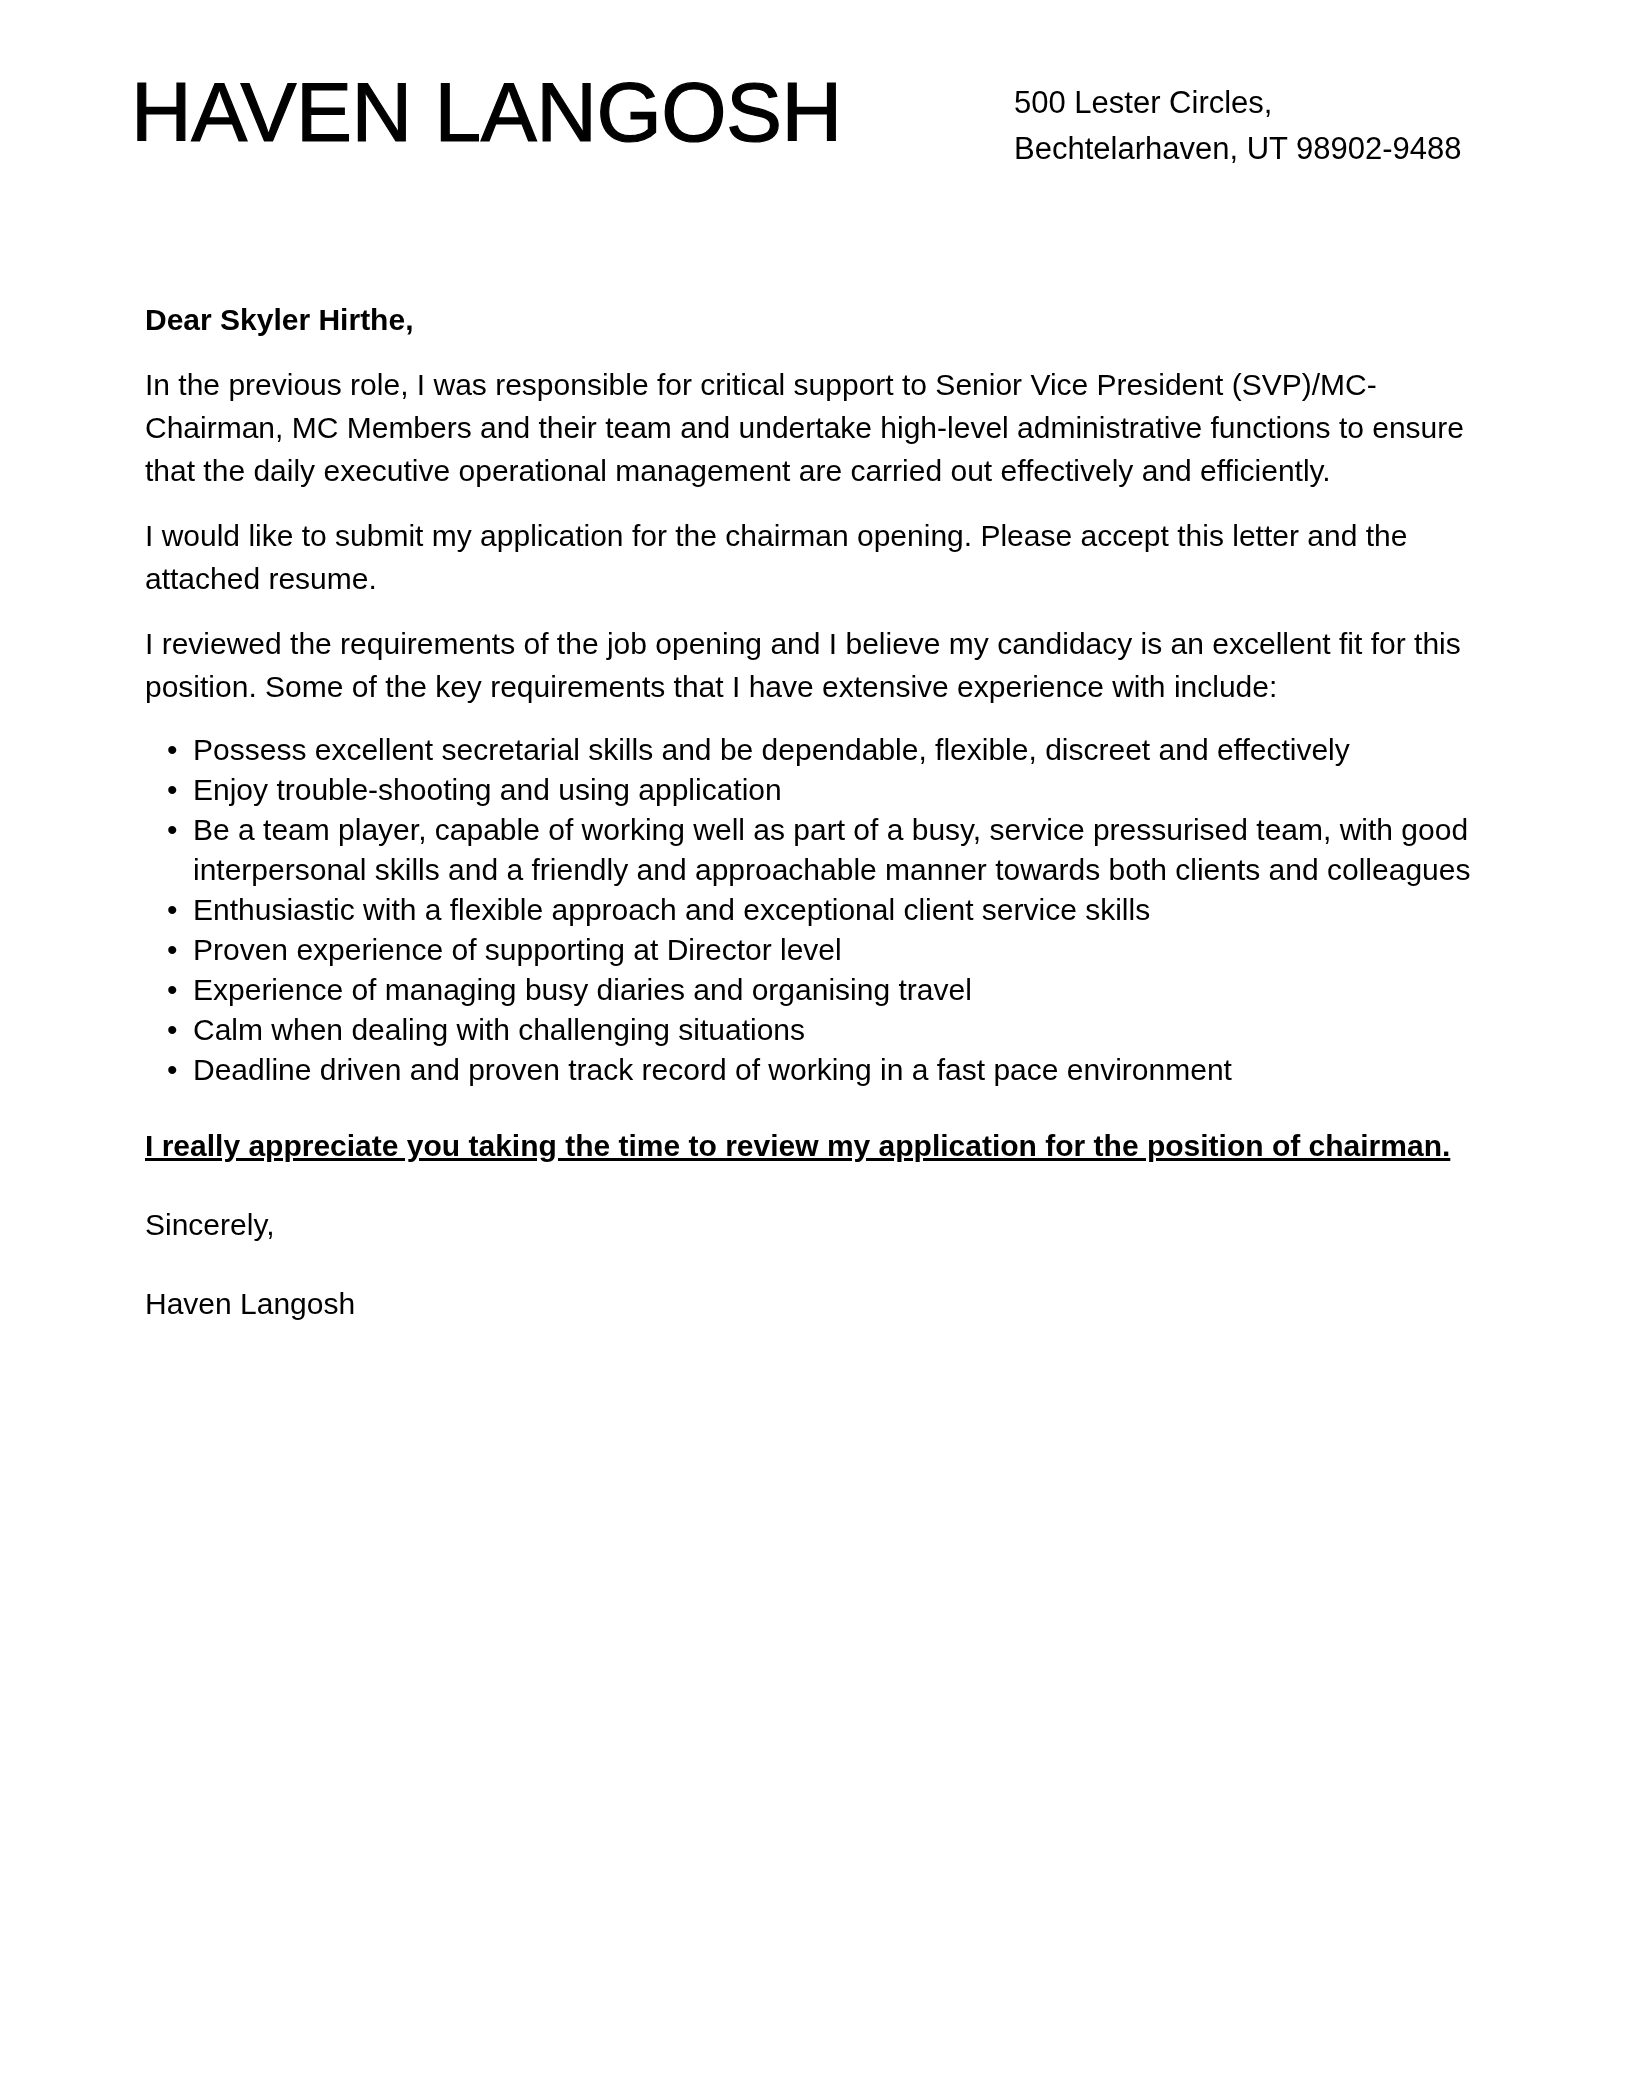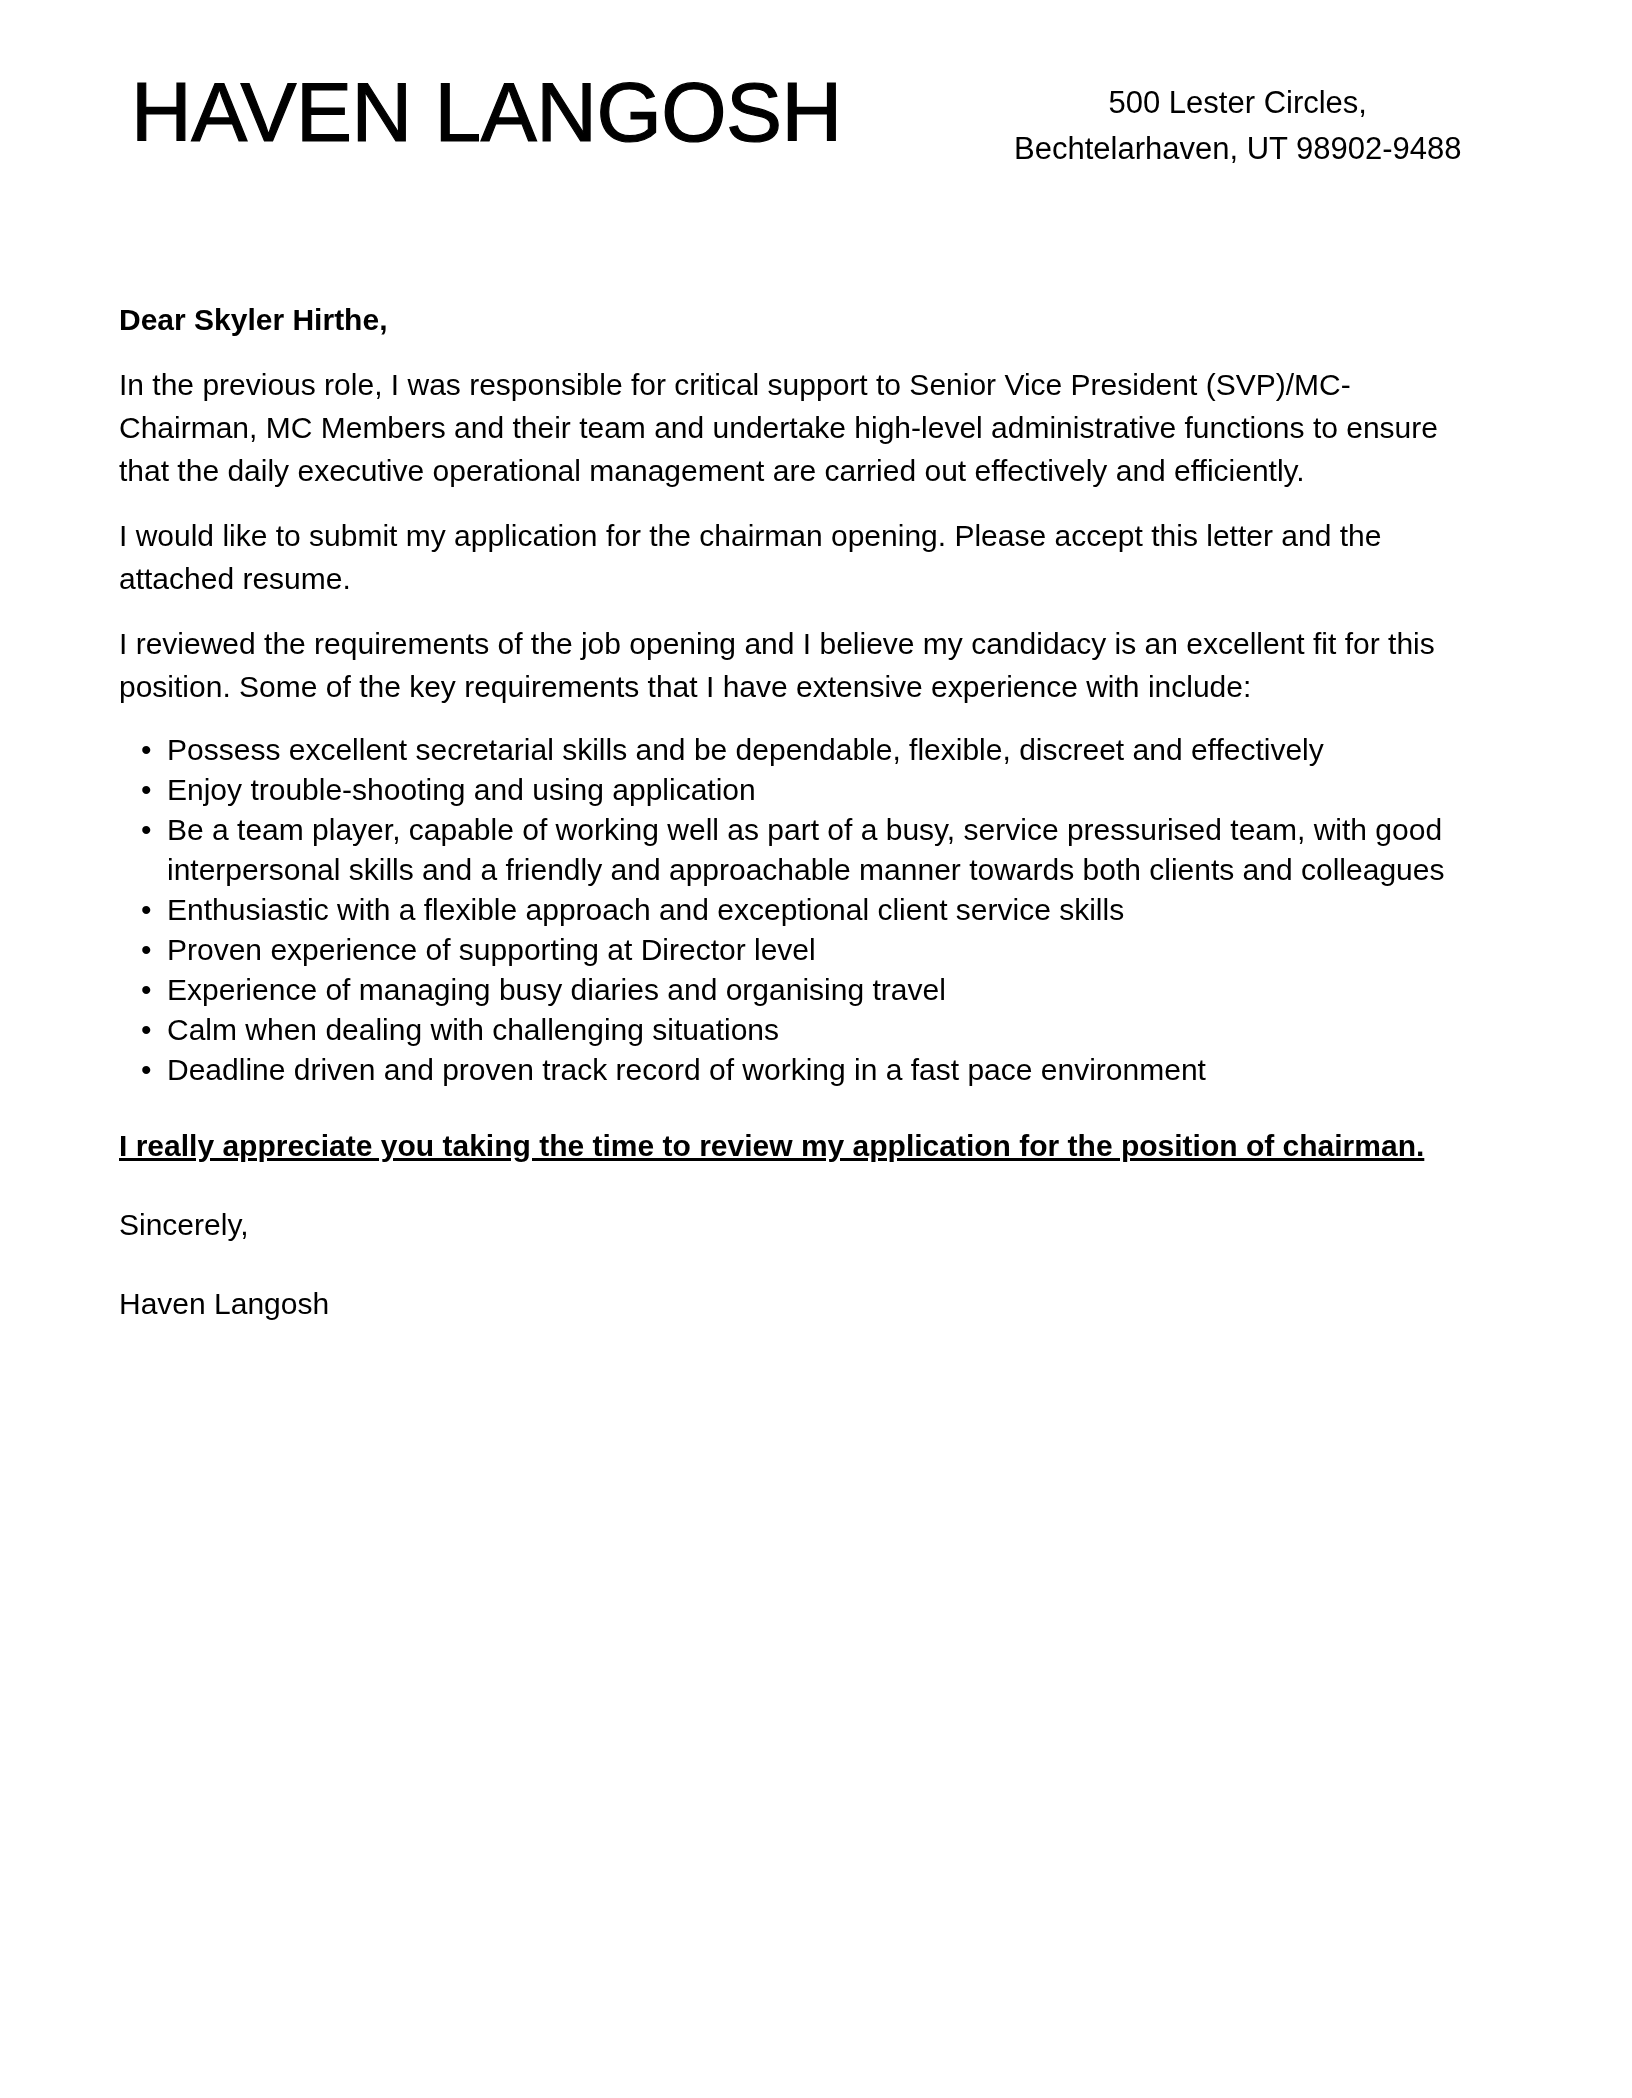--- a/index.html
+++ b/index.html
@@ -1,20 +1,20 @@
 <!DOCTYPE html>
 <html><head>
   <meta charset="utf-8">
   <style>
     html, body { margin: 0; padding: 0; background: #ffffff; }
     body { width: 1632px; height: 2098px; position: relative; overflow: hidden; color: #000; font-family: "Liberation Sans", sans-serif; }
     .name { position: absolute; left: 131px; top: 70px; font-size: 84px; font-weight: 400; letter-spacing: -0.5px; line-height: 1; margin: 0; -webkit-text-stroke: 1.2px #000; }
     .address { position: absolute; left: 1014px; top: 80px; font-size: 31px; line-height: 46px; }
-    .address div { white-space: nowrap; text-align: center; }
-    .body { position: absolute; left: 119px; top: 298px; width: 1370px; font-size: 30px; line-height: 43px; }
+    .address div { white-space: nowrap; }
+    .body { position: absolute; left: 145px; top: 298px; width: 1370px; font-size: 30px; line-height: 43px; }
     .salutation { font-weight: 700; margin: 0 0 22px 0; -webkit-text-stroke: 0; }
     .para { margin: 0 0 22px 0; }
     ul.reqs { margin: 0 0 22px 0; padding-left: 48px; list-style: none; }
     ul.reqs li { position: relative; line-height: 40px; }
     ul.reqs li .bullet { position: absolute; left: -26px; top: 0; }
     .closing { font-weight: 700; margin: 34px 0 22px 0; text-decoration: underline; }
     .signoff div { line-height: 43px; margin-top: 36px; }
   </style>
 </head>
 <body>

